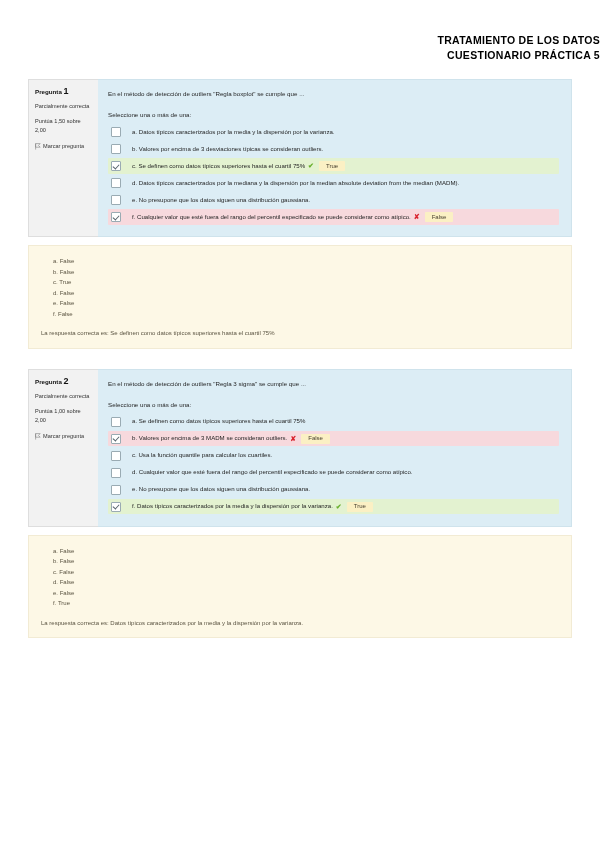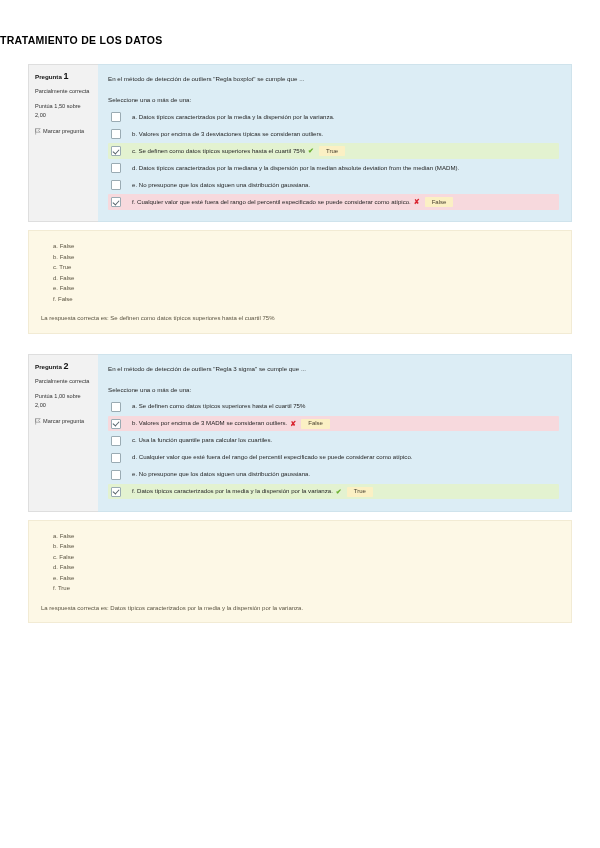--- a/index.html
+++ b/index.html
@@ -9,21 +9,21 @@
   }
   body {
     width: 600px;
     height: 848px;
     font-family: "Liberation Sans", sans-serif;
     color: #2a2a2a;
     position: relative;
     overflow: hidden;
   }
   .page-title {
-    text-align: left;
+    text-align: right;
     font-weight: bold;
     font-size: 10.5px;
     letter-spacing: 0.3px;
     color: #000;
     padding-top: 33px;
     line-height: 15px;
   }
   .page-title .line2 { display: block; }
 
   .questions {
@@ -183,20 +183,21 @@
     color: #5b5442;
   }
 
   .spacer-after-q { height: 8px; }
 </style>
 </head>
 <body>
 
 <div class="page-title">
   <span>TRATAMIENTO DE LOS DATOS</span>
+  <span class="line2">CUESTIONARIO PRÁCTICA 5</span>
 </div>
 
 <div class="questions" id="questions-container">
     <div class="question-block">
       <div class="q-info">
         <div class="q-num"><span>Pregunta</span> <span class="num">1</span></div>
         <div class="q-state">Parcialmente correcta</div>
         <div class="q-grade">Puntúa 1,50 sobre 2,00</div>
         <div class="q-flag">
           <span class="flag-icon"><svg width="6" height="7" viewBox="0 0 6 7">

